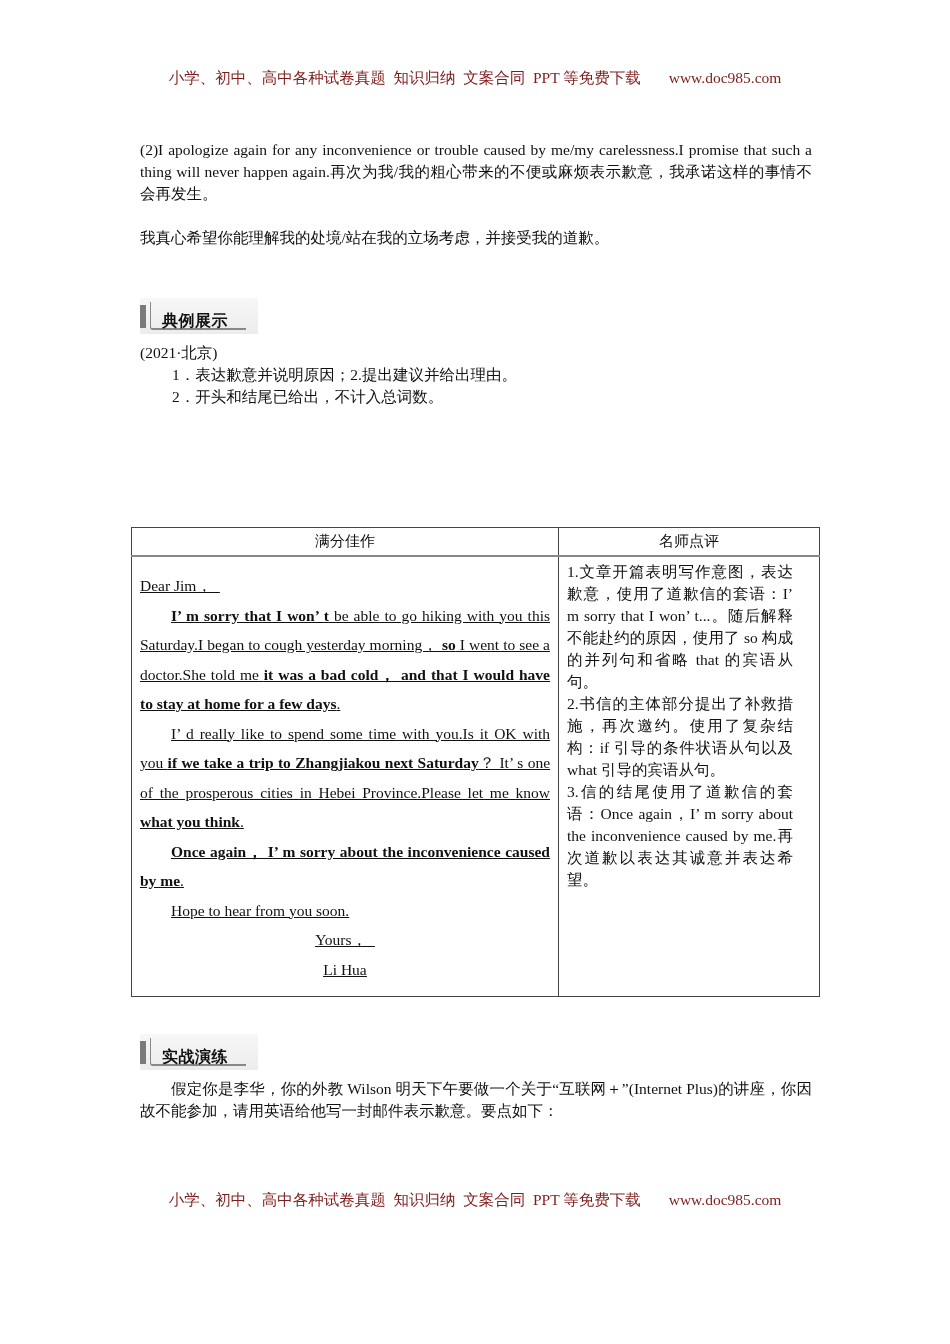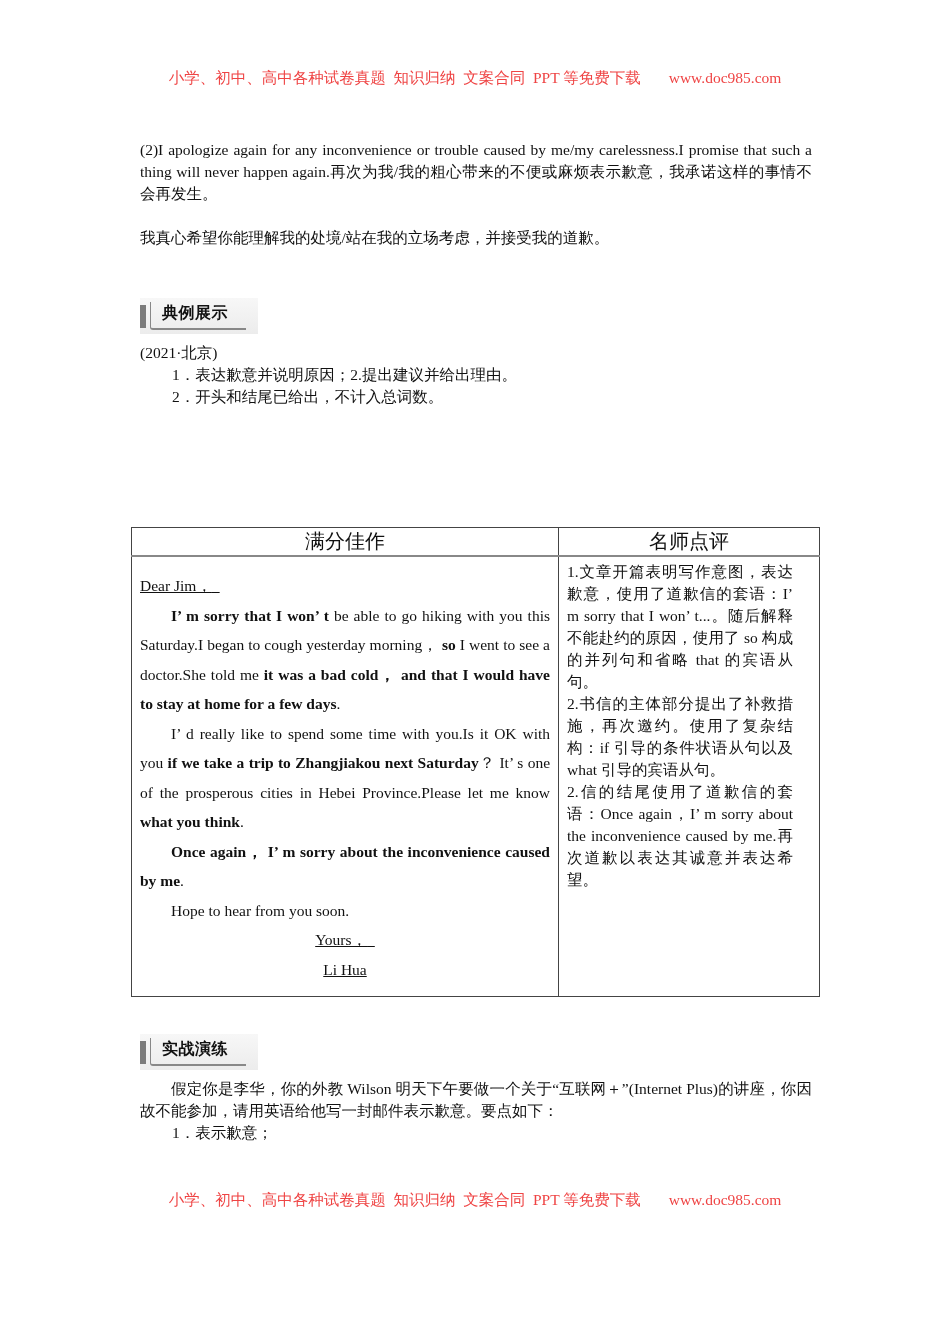--- a/index.html
+++ b/index.html
@@ -3,21 +3,21 @@
   <meta charset="utf-8">
   <style>
     html, body { margin: 0; padding: 0; background: #ffffff; }
     body {
       width: 950px; height: 1344px; position: relative; overflow: hidden;
       font-family: "Liberation Serif", "DejaVu Serif", serif;
       color: #111; font-size: 15.5px;
     }
     .watermark {
       position: absolute; left: 0; width: 950px; text-align: center;
-      font-size: 15.5px; color: #ef4444; white-space: pre;
+      font-size: 15.5px; color: #7f1d1d; white-space: pre;
     }
     .watermark .site { margin-left: 28px; }
     #wm-top { top: 68px; }
     #wm-bottom { top: 1190px; }
 
     .content { position: absolute; left: 140px; width: 672px; }
     .p { line-height: 22px; margin: 0; text-align: justify; }
     .indent { text-indent: 2em; }
     .sub-indent { padding-left: 32px; }
 
@@ -27,37 +27,37 @@
     }
     .section-badge .bar {
       position: absolute; left: 0; top: 7px; width: 6px; height: 23px; background: #7b7b7b;
     }
     .section-badge .tab {
       position: absolute; left: 10px; top: 4px; width: 95px; height: 26px;
       border-left: 1px solid #888; border-bottom: 2px solid #888;
       border-bottom-left-radius: 3px;
     }
     .section-badge .label {
-      position: absolute; left: 22px; top: 5px; font-family: "DejaVu Sans", sans-serif;
+      position: absolute; left: 22px; top: 13px; font-family: "DejaVu Sans", sans-serif;
       font-weight: bold; font-size: 16px; color: #111; letter-spacing: 0.5px;
     }
 
     table.essay {
       position: absolute; left: 131px; top: 527px; width: 688px;
       border-collapse: collapse; table-layout: fixed;
     }
     table.essay th, table.essay td { border: 1.5px solid #444; vertical-align: top; }
     table.essay th {
-      font-family: "DejaVu Sans", sans-serif; font-weight: normal; font-size: 20px;
+      font-family: "DejaVu Sans", sans-serif; font-weight: normal; font-size: 15px;
       height: 27px; padding: 0; text-align: center; vertical-align: middle;
     }
     table.essay thead tr { border-bottom: 2px solid #888; }
     .col-left { width: 427px; }
     .col-right { width: 261px; }
-    td.letter { padding: 14px 8px 12px 8px; line-height: 29.5px; text-align: justify; }
+    td.letter { padding: 14px 8px 12px 8px; line-height: 29.5px; text-align: justify; text-decoration: underline; }
     td.comment { padding: 4px 26px 6px 8px; line-height: 29.5px; text-align: justify; }
     .u { text-decoration: underline; }
     .b { font-weight: bold; }
     .right { text-align: center; }
     .letter .p { line-height: 29.5px; }
   </style>
 </head>
 <body>
 
 <div id="wm-top" class="watermark"><span>小学、初中、高中各种试卷真题  知识归纳  文案合同  PPT 等免费下载</span><span class="site">www.doc985.com</span></div>
@@ -96,29 +96,28 @@
         <p class="p indent" id="lp1"><span class="b">I’ m sorry that I won’ t</span><span> be able to go hiking with you this Saturday.I began to cough yesterday morning，</span><span class="b"> so</span><span> I went to see a doctor.She told me </span><span class="b">it was a bad cold， and that I would have to stay at home for a few days</span><span>.</span></p>
         <p class="p indent" id="lp2"><span>I’ d really like to spend some time with you.Is it OK with you </span><span class="b">if we take a trip to Zhangjiakou next Saturday</span><span>？ It’ s one of the prosperous cities in Hebei Province.Please let me know </span><span class="b">what you think</span><span>.</span></p>
         <p class="p indent" id="lp3"><span class="b">Once again， I’ m sorry about the inconvenience caused by me</span><span>.</span></p>
         <p class="p indent">Hope to hear from you soon.</p>
         <p class="p right"><span class="u">Yours，</span><span class="u">&nbsp;&nbsp;</span></p>
         <p class="p right"><span class="u">Li Hua</span></p>
       </td>
       <td class="comment">
         <p class="p">1.文章开篇表明写作意图，表达歉意，使用了道歉信的套语：I’ m sorry that I won’ t...。随后解释不能赴约的原因，使用了 so 构成的并列句和省略 that 的宾语从句。</p>
         <p class="p">2.书信的主体部分提出了补救措施，再次邀约。使用了复杂结构：if 引导的条件状语从句以及 what 引导的宾语从句。</p>
-        <p class="p">2.信的结尾使用了道歉信的套语：Once again，I’ m sorry about the inconvenience caused by me.再次道歉以表达其诚意并表达希望。</p>
+        <p class="p">3.信的结尾使用了道歉信的套语：Once again，I’ m sorry about the inconvenience caused by me.再次道歉以表达其诚意并表达希望。</p>
       </td>
     </tr>
   </tbody>
 </table>
 
 <div class="content" style="top:1024px;">
   <div class="section-badge">
     <div class="bar"></div>
     <div class="tab"></div>
     <div class="label">实战演练</div>
   </div>
   <p class="p indent">假定你是李华，你的外教 Wilson 明天下午要做一个关于“互联网＋”(Internet Plus)的讲座，你因故不能参加，请用英语给他写一封邮件表示歉意。要点如下：</p>
-  <p class="p sub-indent">1．表示歉意；</p>
 </div>
 
 <div id="wm-bottom" class="watermark"><span>小学、初中、高中各种试卷真题  知识归纳  文案合同  PPT 等免费下载</span><span class="site">www.doc985.com</span></div>
 
 </body></html>

